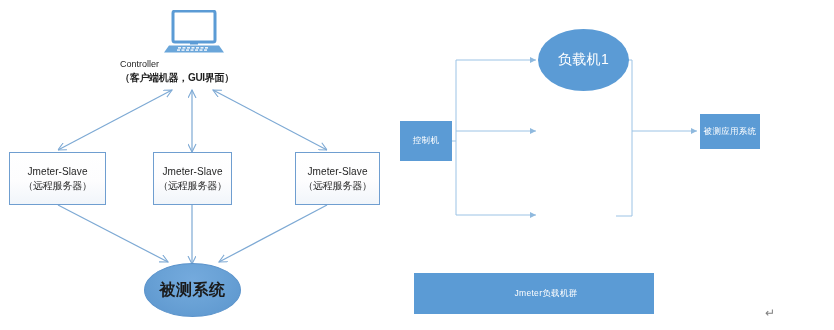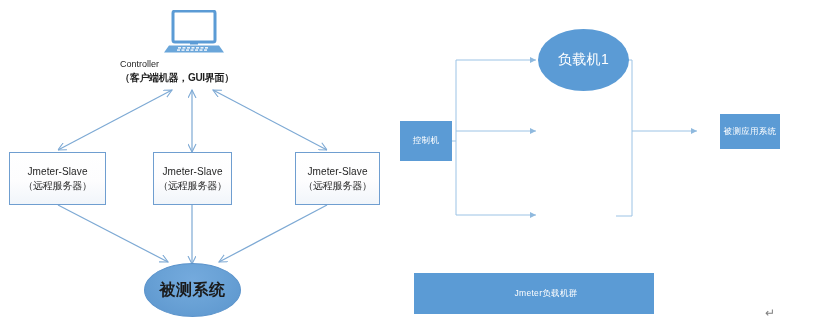--- a/index.html
+++ b/index.html
@@ -214,21 +214,21 @@
   <div class="node blue-rect" style="left:400px; top:121px; width:52px; height:40px;">
     <span>控制机</span>
   </div>
 
   <div class="node load-ellipse" style="left:538px; top:29px; width:91px; height:62px;">
     <span>负载机1</span>
   </div>
 
 
 
-  <div class="node blue-rect" style="left:700px; top:114px; width:60px; height:35px;margin-left:20px;">
+  <div class="node blue-rect" style="left:700px; top:114px; width:60px; height:35px;">
     <span>被测应用系统</span>
   </div>
 
   <div class="node blue-rect flat" style="left:414px; top:273px; width:240px; height:41px;padding-left:24px;">
     <span>Jmeter负载机群</span>
   </div>
 
   <div class="pilcrow" style="left:765px; top:306px;">↵</div>
 
 </div>

